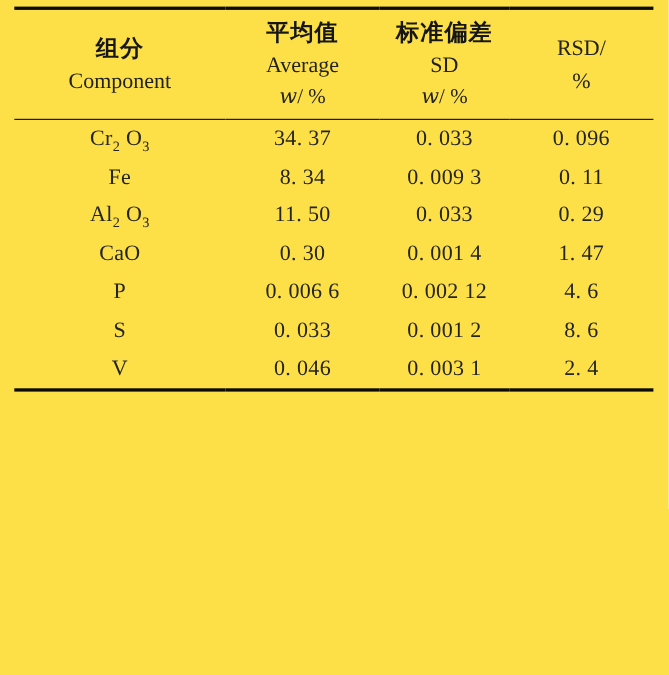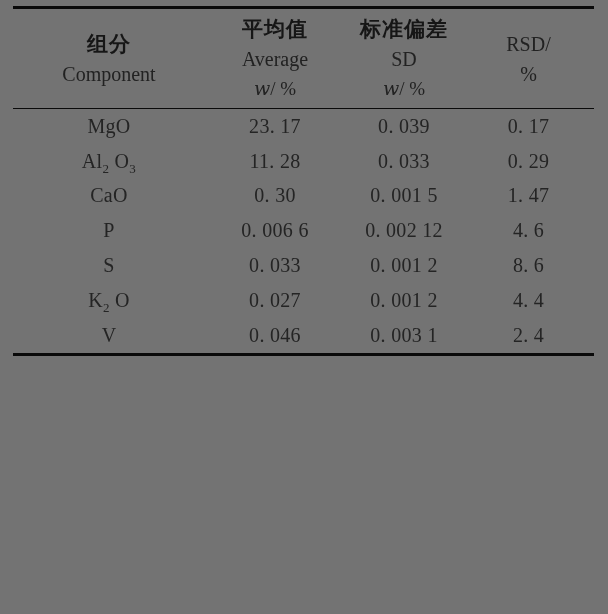--- a/index.html
+++ b/index.html
@@ -4,21 +4,21 @@
 <style>
   html, body {
     margin: 0;
     padding: 0;
     background: #ffffff;
   }
   .page {
     position: relative;
     width: 608px;
     height: 614px;
-    background: #737373;
+    background: #fde047;
     overflow: hidden;
     font-family: "Liberation Serif", "DejaVu Serif", serif;
     color: #1e1e1e;
   }
   table.data-table {
     position: absolute;
     left: 13px;
     top: 6px;
     width: 581px;
     border-collapse: collapse;
@@ -102,64 +102,64 @@
           <div class="h-en">SD</div>
           <div class="h-unit"><span class="unit-sym">w</span><span>/ %</span></div>
         </th>
         <th>
           <div class="h-en">RSD/</div>
           <div class="h-en">%</div>
         </th>
       </tr>
     </thead>
     <tbody>
-
+    <tr>
+      <td class="comp">Cr<sub>2</sub> O<sub>3</sub></td>
+      <td class="num">34. 37</td>
+      <td class="num">0. 033</td>
+      <td class="num">0. 096</td>
+    </tr>
 
     <tr>
-      <td class="comp">MgO</td>
-      <td class="num">23. 17</td>
-      <td class="num">0. 039</td>
-      <td class="num">0. 17</td>
+      <td class="comp">Fe</td>
+      <td class="num">8. 34</td>
+      <td class="num">0. 009 3</td>
+      <td class="num">0. 11</td>
     </tr>
+
 
 
     <tr>
       <td class="comp">Al<sub>2</sub> O<sub>3</sub></td>
-      <td class="num">11. 28</td>
+      <td class="num">11. 50</td>
       <td class="num">0. 033</td>
       <td class="num">0. 29</td>
     </tr>
 
     <tr>
       <td class="comp">CaO</td>
       <td class="num">0. 30</td>
-      <td class="num">0. 001 5</td>
+      <td class="num">0. 001 4</td>
       <td class="num">1. 47</td>
     </tr>
 
     <tr>
       <td class="comp">P</td>
       <td class="num">0. 006 6</td>
       <td class="num">0. 002 12</td>
       <td class="num">4. 6</td>
     </tr>
 
     <tr>
       <td class="comp">S</td>
       <td class="num">0. 033</td>
       <td class="num">0. 001 2</td>
       <td class="num">8. 6</td>
     </tr>
 
-    <tr>
-      <td class="comp">K<sub>2</sub> O</td>
-      <td class="num">0. 027</td>
-      <td class="num">0. 001 2</td>
-      <td class="num">4. 4</td>
-    </tr>
 
 
 
 
 
     <tr>
       <td class="comp">V</td>
       <td class="num">0. 046</td>
       <td class="num">0. 003 1</td>
       <td class="num">2. 4</td>

